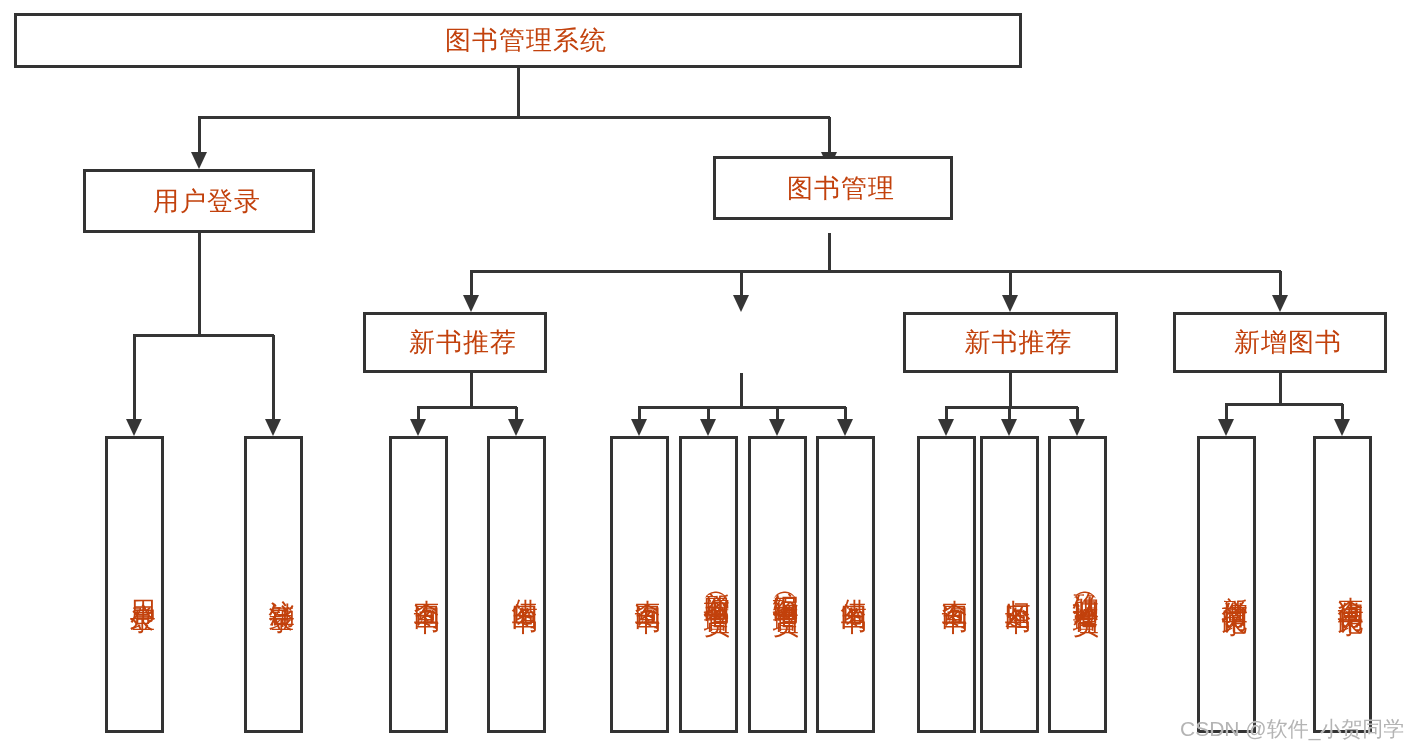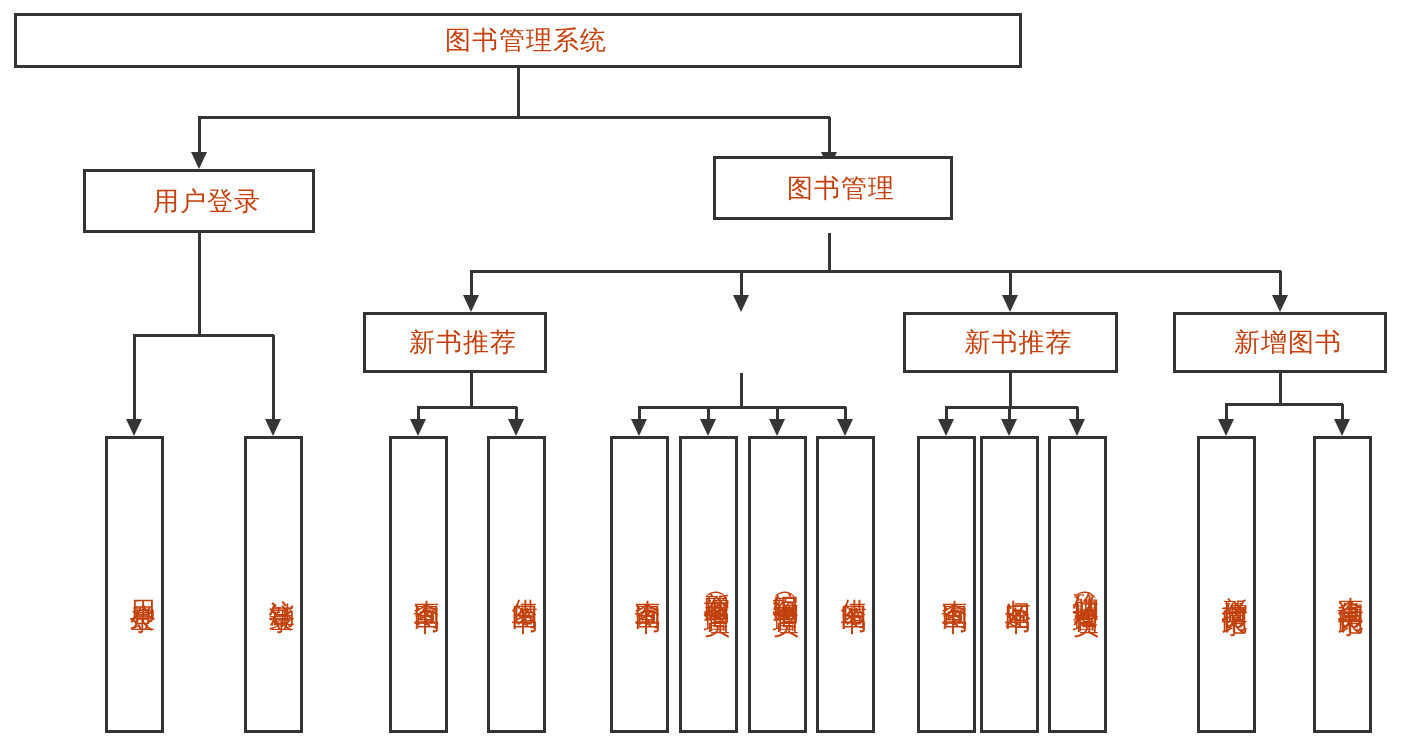--- a/index.html
+++ b/index.html
@@ -164,13 +164,14 @@
       <i class="ln" style="left: 1076px; top: 407px; width: 3px; height: 14px;"></i>
       <i class="ah" style="left: 1069px; top: 419px;"></i>
       <i class="ln" style="left: 1279px; top: 373px; width: 3px; height: 32px;"></i>
       <i class="ln" style="left: 1225px; top: 403px; width: 118px; height: 3px;"></i>
       <i class="ln" style="left: 1225px; top: 404px; width: 3px; height: 17px;"></i>
       <i class="ah" style="left: 1218px; top: 419px;"></i>
       <i class="ln" style="left: 1341px; top: 404px; width: 3px; height: 17px;"></i>
       <i class="ah" style="left: 1334px; top: 419px;"></i>
     </div>
 
+  <div class="watermark">CSDN @软件_小贺同学</div>
 </div>
 
 </body></html>

